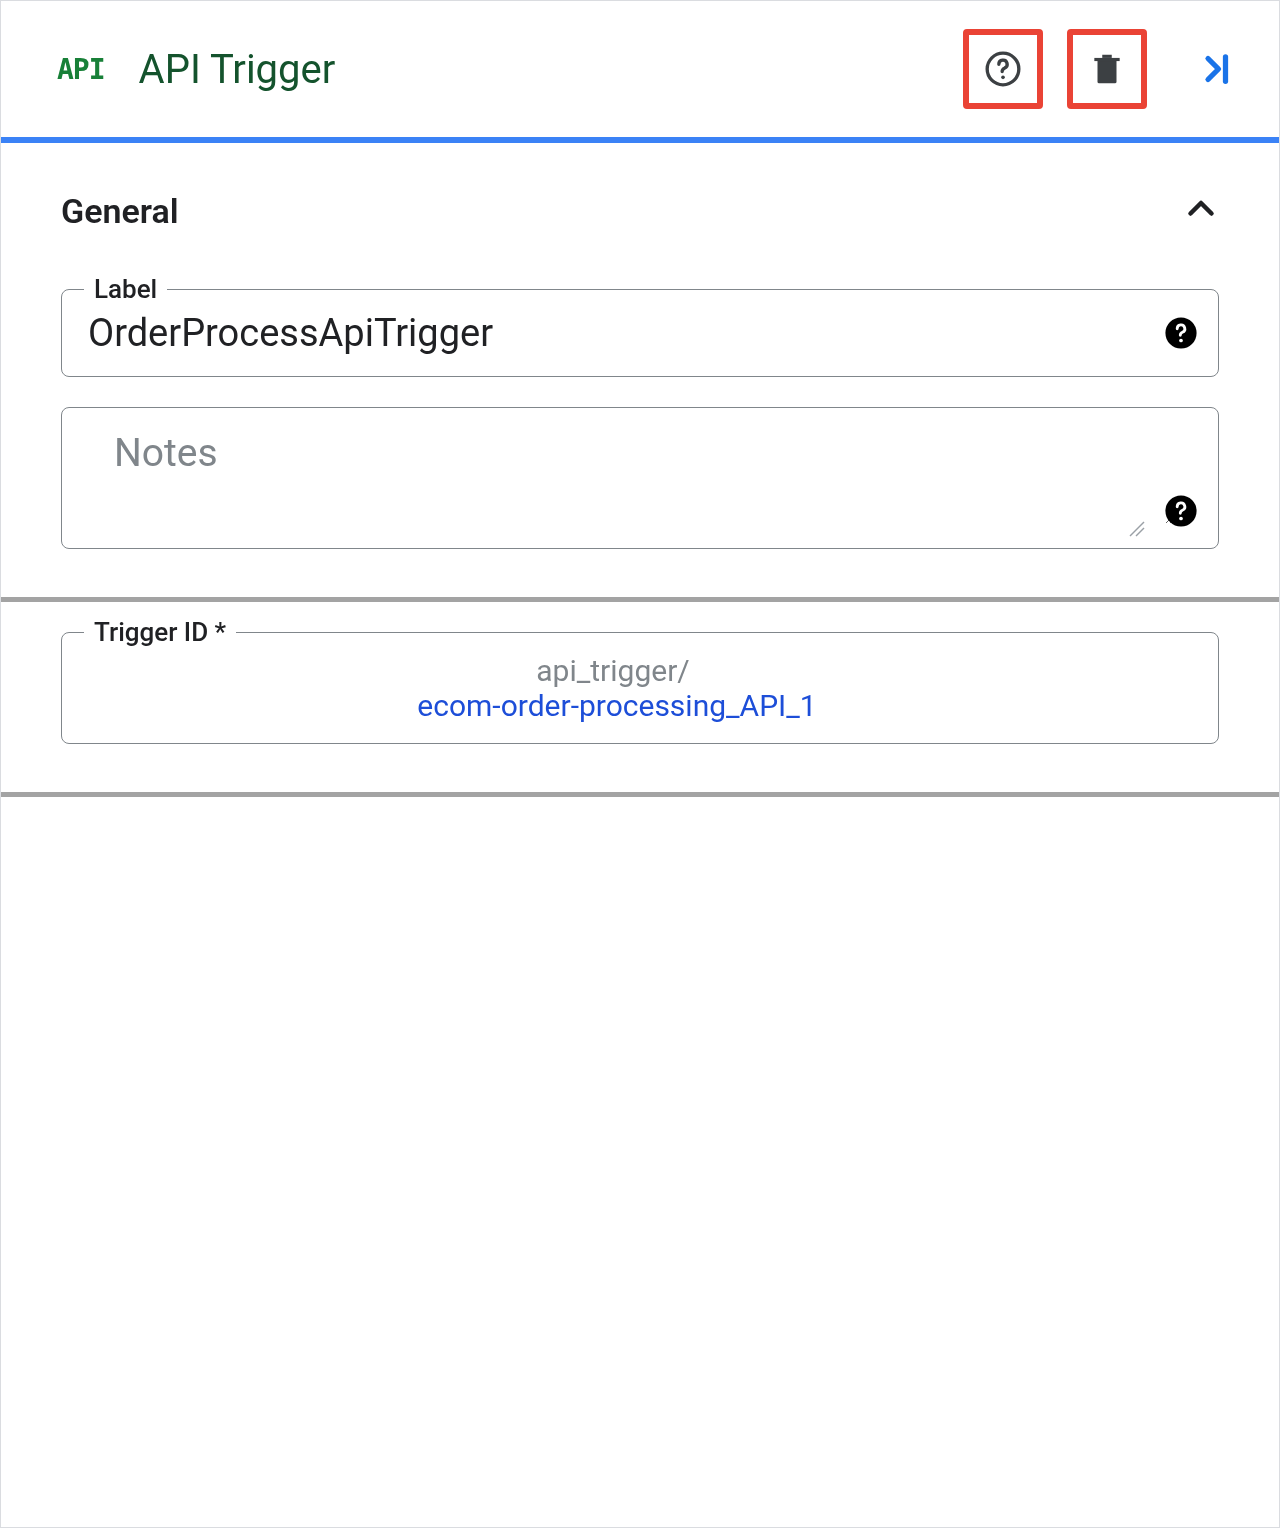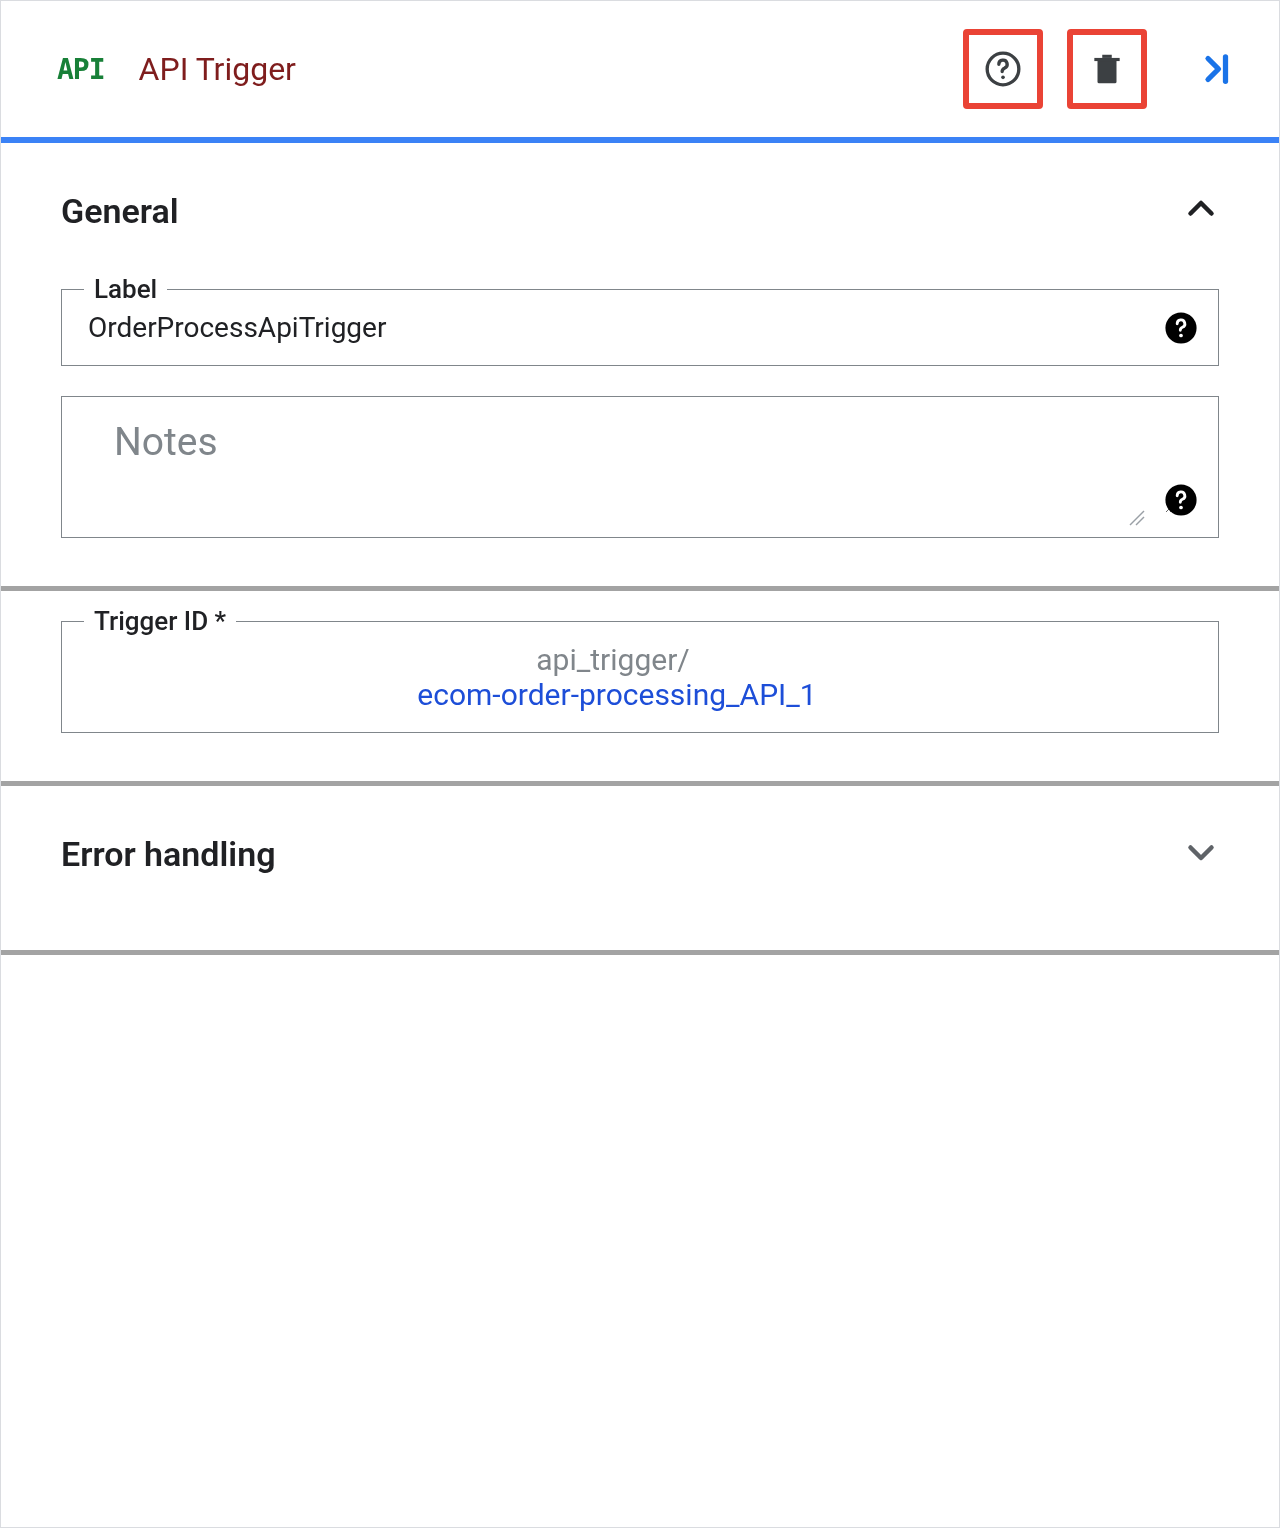--- a/index.html
+++ b/index.html
@@ -19,21 +19,21 @@
     display: flex; align-items: center;
     padding: 28px 40px 28px 56px;
     border-bottom: 6px solid #3b82f6;
   }
   .api-badge {
     font-family: ui-monospace, Menlo, Consolas, monospace;
     font-weight: 700; font-size: 28px; color: #188038;
     letter-spacing: -1px; margin-right: 34px;
   }
   .panel-title {
-    font-size: 32px; font-weight: 400; color: #7f1d1d;
+    font-size: 40px; font-weight: 400; color: #14532d;
     flex: 1 1 auto;
   }
   .hdr-actions { display: flex; align-items: center; gap: 24px; }
   .hl-box {
     border: 6px solid #ea4335; border-radius: 4px;
     width: 80px; height: 80px;
     display: flex; align-items: center; justify-content: center;
     background: #fff;
   }
   .icon-btn {
@@ -57,32 +57,32 @@
   }
   .section-title {
     font-size: 34px; font-weight: 600; color: #202124;
   }
   .section-chevron { color: #202124; }
   .section-chevron.grey { color: #5f6368; }
   
   .field-wrap { margin-top: 30px; }
   .outlined {
     position: relative;
-    border: 1px solid #80868b; border-radius: 0;
+    border: 1px solid #80868b; border-radius: 8px;
     padding: 20px 70px 20px 24px;
   }
   .outlined.tall { min-height: 124px; }
   .float-label {
     position: absolute; top: -16px; left: 22px;
     background: #fff; padding: 0 10px;
     font-size: 26px; color: #202124; font-weight: 500;
   }
   .field-input {
     border: none; outline: none; width: 100%;
-    font-size: 28px; color: #202124; background: transparent;
+    font-size: 38px; color: #202124; background: transparent;
     font-family: inherit;
   }
   .field-textarea {
     border: none; outline: none; width: 100%; resize: both;
     font-size: 39px; color: #8b5cf6; background: transparent;
     font-family: inherit; min-height: 72px; margin-left: 26px;
   }
   .field-textarea::placeholder { color: #80868b; }
   .field-help {
     position: absolute; right: 20px; top: 50%; transform: translateY(-50%);
@@ -184,24 +184,14 @@
       <div class="outlined">
         <span class="float-label">Trigger ID *</span>
         <div class="id-row">
           <span class="prefix">api_trigger/</span>
           <span class="id-value">ecom-order-processing_API_1</span>
         </div>
       </div>
     </div>
   </div>
 
-  <div class="section" style="padding-bottom:48px">
-    <div class="section-head">
-      <div class="section-title">Error handling</div>
-      <div class="section-chevron grey">
-        <svg width="36" height="36" viewBox="0 0 24 24" fill="none" stroke="#5f6368" stroke-width="3" stroke-linecap="round" stroke-linejoin="round">
-            <polyline points="5 9 12 16 19 9"></polyline>
-          </svg>
-      </div>
-    </div>
-  </div>
 
 </div>
 
 </body></html>

